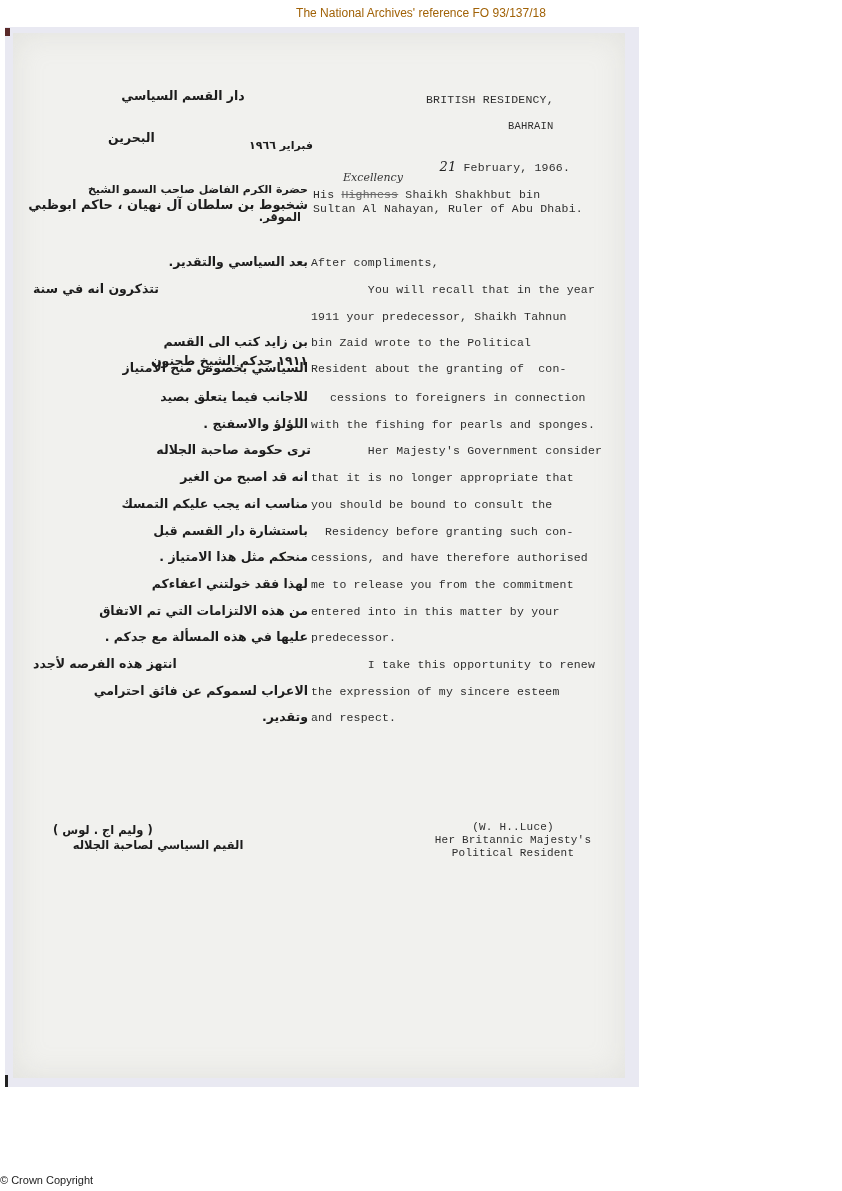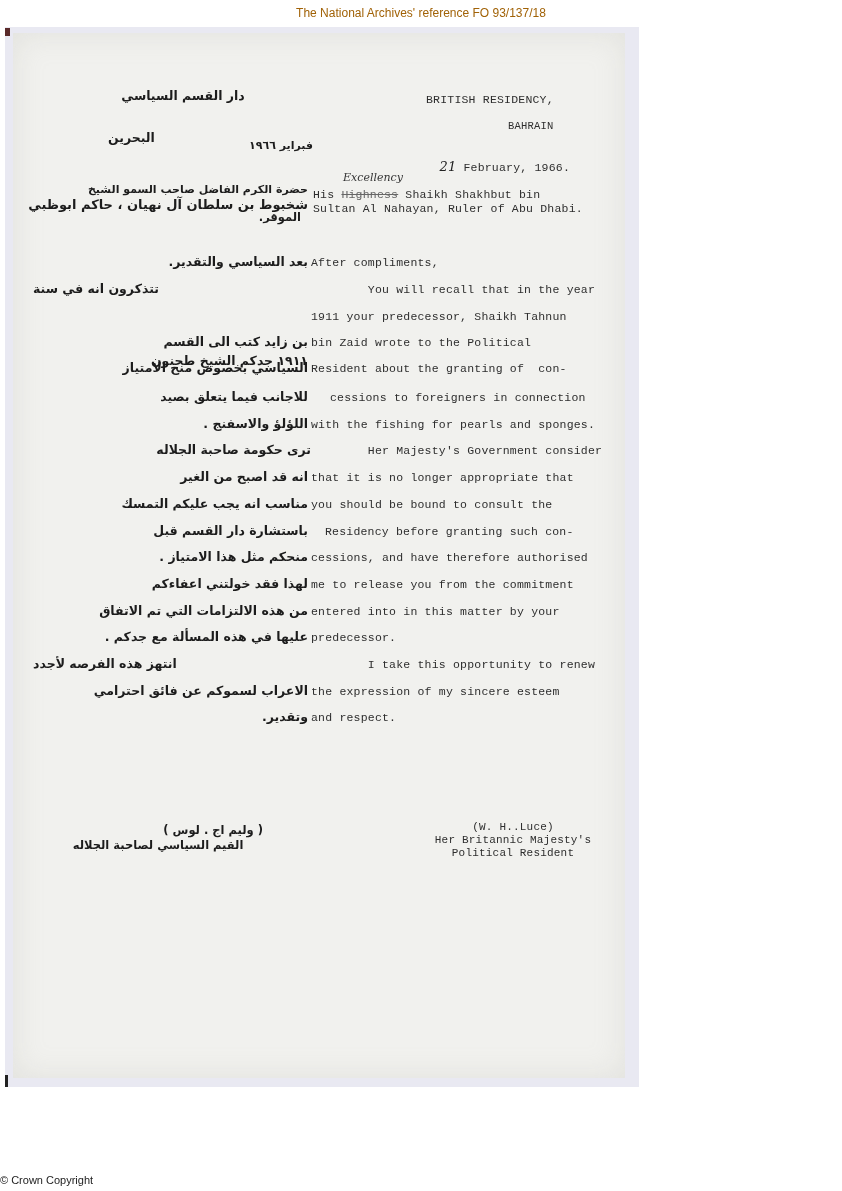--- a/index.html
+++ b/index.html
@@ -166,18 +166,18 @@
   <div class="ar" style="left:20px; top:570px; width:275px; text-align:right;">من هذه الالتزامات التي تم الاتفاق</div>
   <div class="ar" style="left:20px; top:596px; width:275px; text-align:right;">عليها في هذه المسألة مع جدكم .</div>
   <div class="ar" style="left:20px; top:623px; width:262px; text-align:left;">انتهز هذه الفرصه لأجدد</div>
   <div class="ar" style="left:20px; top:650px; width:275px; text-align:right;">الاعراب لسموكم عن فائق احترامي</div>
   <div class="ar" style="left:20px; top:676px; width:275px; text-align:right;">وتقدير.</div>
 
   <div class="tw" style="left:400px; top:788px; width:200px; text-align:center; font-size:11px;">(W. H..Luce)</div>
   <div class="tw" style="left:400px; top:801px; width:200px; text-align:center; font-size:11px;">Her Britannic Majesty's</div>
   <div class="tw" style="left:400px; top:814px; width:200px; text-align:center; font-size:11px;">Political Resident</div>
 
-  <div class="ar" style="left:40px; top:790px; width:210px; text-align:right; font-size:11.5px;">( وليم اج . لوس )</div>
+  <div class="ar" style="left:40px; top:790px; width:210px; text-align:left; font-size:11.5px;">( وليم اج . لوس )</div>
   <div class="ar" style="left:40px; top:805px; width:210px; text-align:center; font-size:11.5px;">القيم السياسي لصاحبة الجلاله</div>
 
 </div>
 
 <div class="copyright">© Crown Copyright</div>
 
 </body></html>

